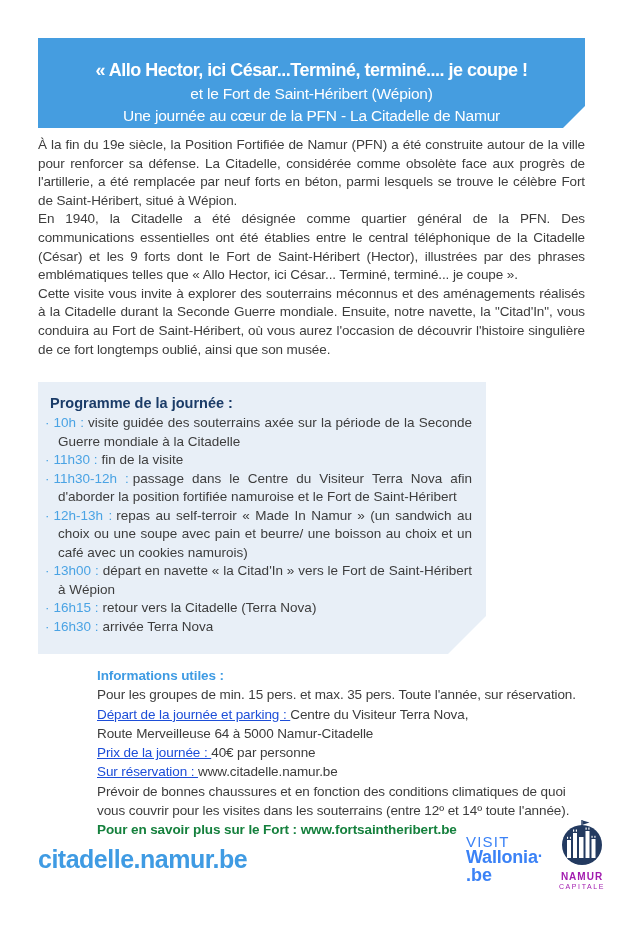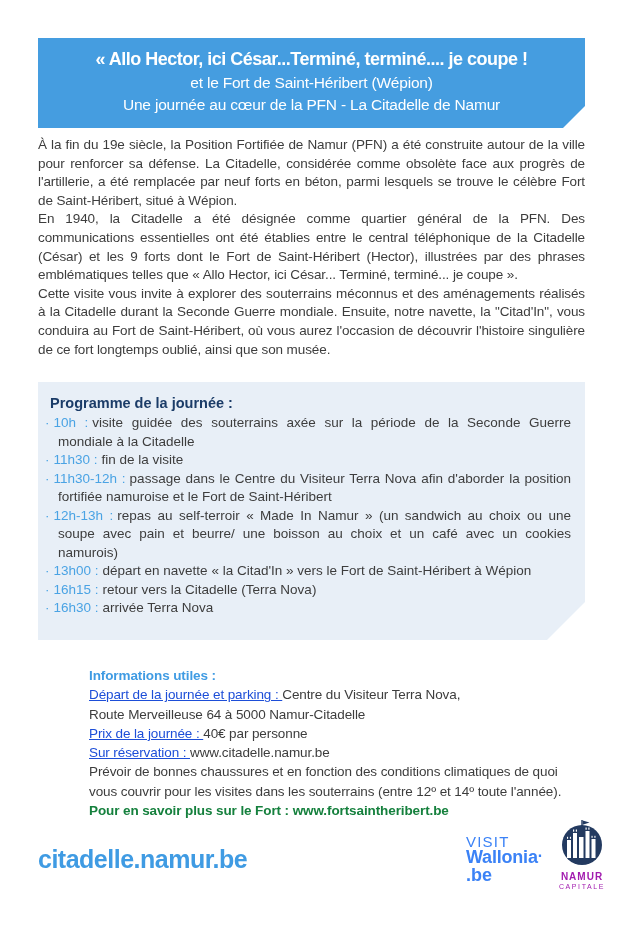--- a/index.html
+++ b/index.html
@@ -5,50 +5,50 @@
   * { margin:0; padding:0; box-sizing:border-box; }
   html,body { background:#ffffff; }
   .page {
     position:relative; width:623px; height:939px; background:#ffffff;
     font-family:"Liberation Sans", sans-serif; color:#3d3d3d; overflow:hidden;
   }
 
   
   .banner {
     position:absolute; left:38px; top:38px; width:547px; height:90px;
-    background:#459DE0; color:#ffffff; text-align:center; padding-top:9px;
+    background:#459DE0; color:#ffffff; text-align:center; padding-top:20px;
     clip-path: polygon(0 0, 100% 0, 100% calc(100% - 22px), calc(100% - 22px) 100%, 0 100%);
   }
   .banner-title { font-size:18px; font-weight:700; letter-spacing:-0.5px; line-height:25px; white-space:nowrap; }
   .banner-sub   { font-size:15.5px; font-weight:400; letter-spacing:-0.2px; line-height:21.5px; }
 
   
   .intro {
     position:absolute; left:38px; top:136px; width:547px;
     font-size:13.5px; line-height:18.6px; letter-spacing:-0.1px; text-align:justify;
   }
   .intro p { margin:0; }
 
   
   .programme {
-    position:absolute; left:38px; top:382px; width:547px; min-height:258px;
+    position:absolute; left:38px; top:382px; width:448px; min-height:258px;
     background:#E8EFF7; padding:12px 14px 18px 3px;
     clip-path: polygon(0 0, 100% 0, 100% calc(100% - 38px), calc(100% - 38px) 100%, 0 100%);
   }
   .programme-title { color:#1B3C68; font-weight:700; font-size:14.5px; line-height:19px; margin:0 0 1px 9px; }
   .programme-list { list-style:none; }
   .programme-item {
     font-size:13.5px; line-height:18.5px; text-align:justify;
     padding-left:17px; text-indent:-13px;
   }
   .bullet { color:#4AA3E4; margin-right:4px; }
   .time   { color:#4AA3E4; margin-right:4px; }
 
   
-  .info { position:absolute; left:42px; top:666px; width:547px; display:flex; align-items:flex-start;padding-left:22px; }
+  .info { position:absolute; left:50px; top:666px; width:547px; display:flex; align-items:flex-start;padding-left:22px; }
   .info-bar { flex:none; width:10px; background:#459DE0; }
   .info-content { margin-left:15px; font-size:13.5px; line-height:19.3px; letter-spacing:-0.1px; }
   .info-title { color:#3F9BE3; font-weight:700; }
   .info-label { color:#1d4ed8;text-decoration:underline; }
   .fort-link  { color:#15803d; font-weight:700; }
 
   
   .site-url {
     position:absolute; left:38px; top:845px;
     font-size:25px; font-weight:700; letter-spacing:-0.5px; color:#3F9BE3;
@@ -90,20 +90,21 @@
       <li class="programme-item"><span class="bullet">·</span><span class="time">13h00 :</span><span>départ en navette « la Citad'In » vers le Fort de Saint-Héribert à Wépion</span></li>
       <li class="programme-item"><span class="bullet">·</span><span class="time">16h15 :</span><span>retour vers la Citadelle (Terra Nova)</span></li>
       <li class="programme-item"><span class="bullet">·</span><span class="time">16h30 :</span><span>arrivée Terra Nova</span></li>
     </ul>
   </div>
 
   <div class="info">
     <div class="info-bar"></div>
     <div class="info-content">
       <div class="info-title">Informations utiles :</div>
+      <div><span>Pour les groupes de min. 15 pers. et max. 35 pers. Toute l'année, sur réservation.</span></div>
       <div><span class="info-label">Départ de la journée et parking : </span><span>Centre du Visiteur Terra Nova,</span></div>
       <div><span>Route Merveilleuse 64 à 5000 Namur-Citadelle</span></div>
       <div><span class="info-label">Prix de la journée : </span><span>40€ par personne</span></div>
       <div><span class="info-label">Sur réservation : </span><span>www.citadelle.namur.be</span></div>
       <div><span>Prévoir de bonnes chaussures et en fonction des conditions climatiques de quoi vous couvrir pour les visites dans les souterrains (entre 12º et 14º toute l'année).</span></div>
       <div class="fort-link">Pour en savoir plus sur le Fort : www.fortsaintheribert.be</div>
     </div>
   </div>
 
   <div class="site-url">citadelle.namur.be</div>

